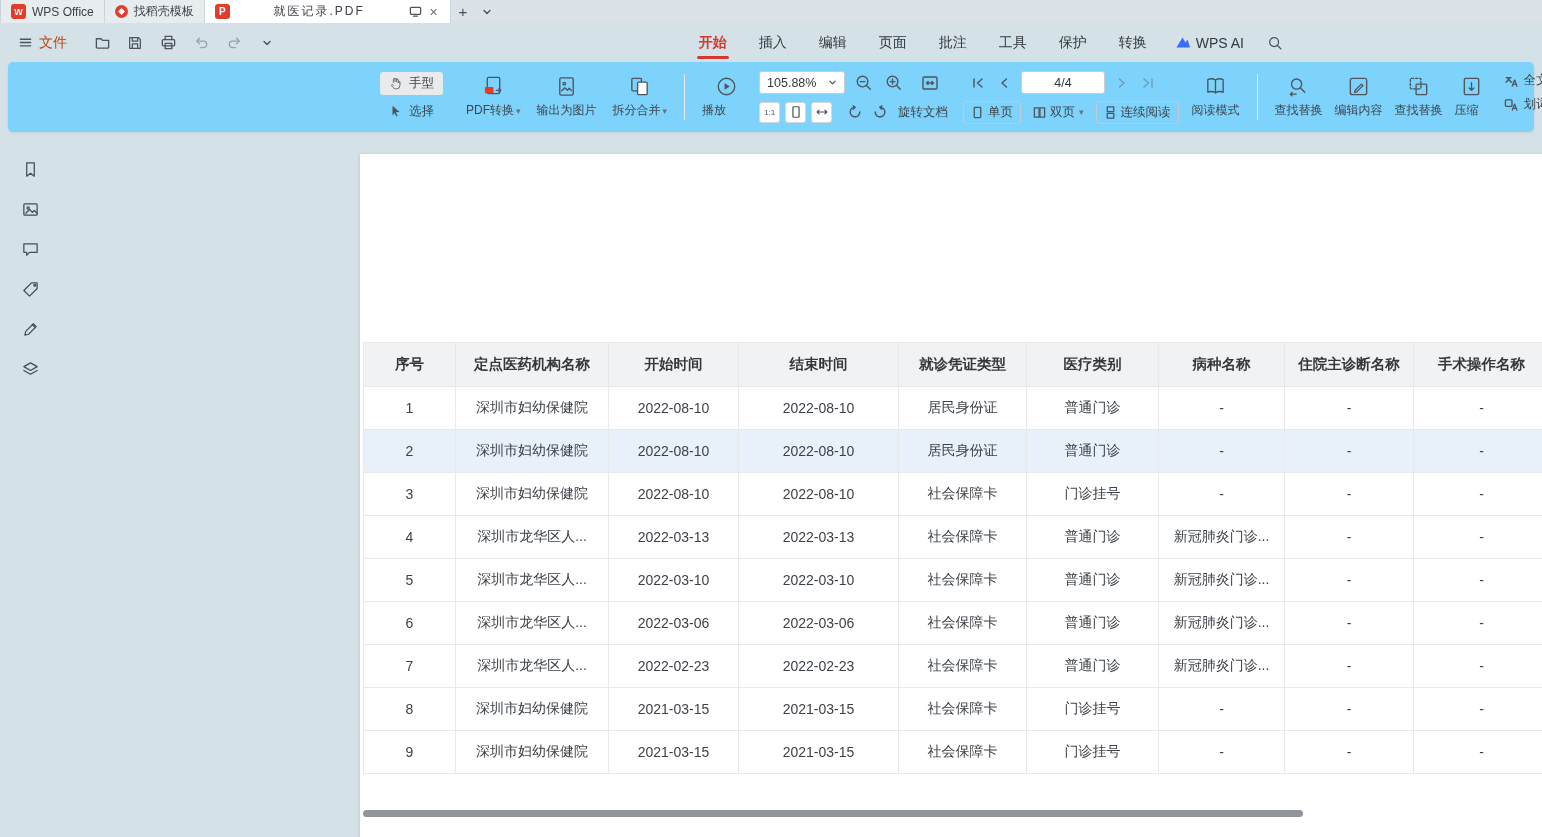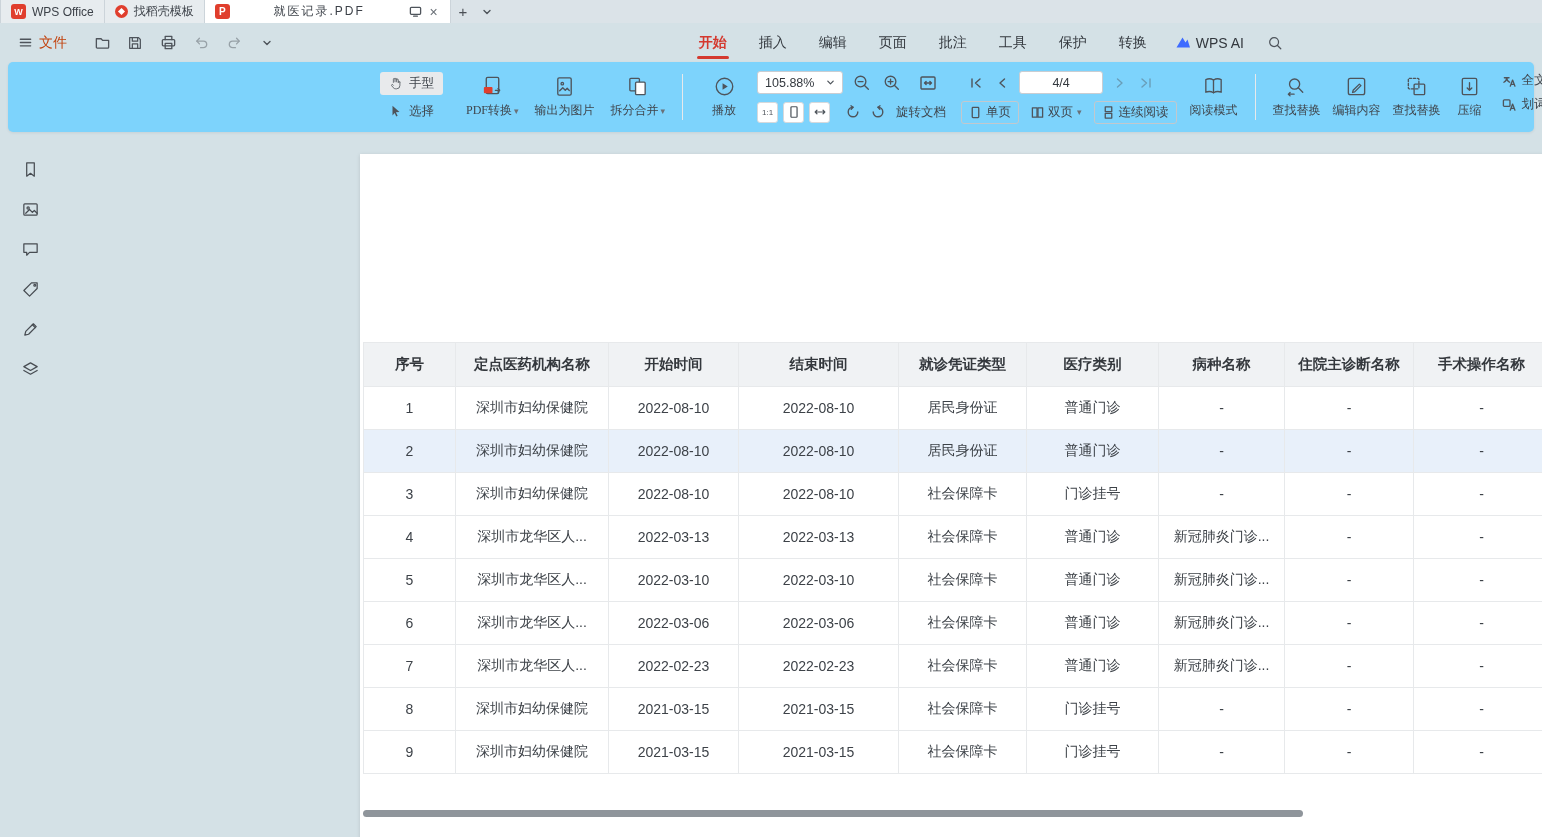--- a/index.html
+++ b/index.html
@@ -47,22 +47,22 @@
   
   .ribbon { position:absolute; left:8px; right:8px; top:62px; height:70px; background:#7dd3fc;
             border-radius:5px; box-shadow:0 1px 3px rgba(0,0,0,.07);
             display:flex; align-items:center; padding:6px 10px 6px 372px; }
   .vsep { width:1px; height:46px; background:#e7e9eb; margin:0 12px; flex:none; }
   .tool-stack { display:flex; flex-direction:column; gap:5px; flex:none; }
   .tool-row { display:flex; align-items:center; gap:6px; font-size:12.5px; color:#3f454c;
               background:none; border:none; padding:3px 9px; border-radius:3px; }
   .tool-row.sel { background:#e8eaec; }
   .big-group { display:flex; align-items:flex-start; gap:6px; margin-left:18px; flex:none; }
-  .big-btn { display:flex; flex-direction:column; align-items:center; gap:4px; min-width:58px;
-             background:none; border:none; font-size:12px; color:#3f454c; padding:3px 5px;font-family:Liberation Serif, serif; }
+  .big-btn { display:flex; flex-direction:column; gap:4px; min-width:58px;
+             background:none; border:none; font-size:12px; color:#3f454c; padding:3px 5px; }
   .big-btn .lbl { display:flex; align-items:center; gap:2px; white-space:nowrap; }
   .caret { font-size:9px; color:#6a7077; }
   .mid { display:flex; flex-direction:column; gap:6px; margin-left:4px; flex:none; }
   .mid .row { display:flex; align-items:center; }
   .zoom-box { width:86px; height:23px; border:1px solid #c9cdd2; border-radius:3px; background:#fff;
               display:flex; align-items:center; justify-content:space-between; padding:0 7px; font-size:12.5px; color:#33383e; }
   .iconbtn { background:none; border:none; display:flex; align-items:center; justify-content:center; padding:2px; border-radius:3px; }
   .pagebox { width:84px; height:23px; border:1px solid #c9cdd2; border-radius:3px; text-align:center;
              font-size:12.5px; color:#33383e; background:#fff; font-family:inherit; }
   .sqbtn { width:21px; height:21px; border:1px solid #d6d9dc; border-radius:3px; background:#fff;

